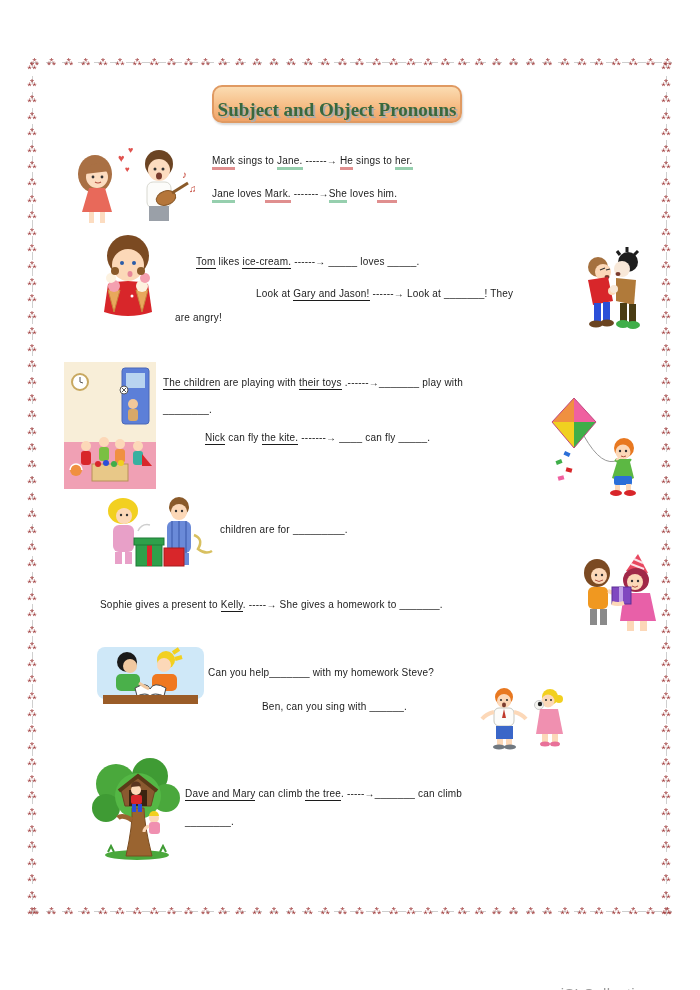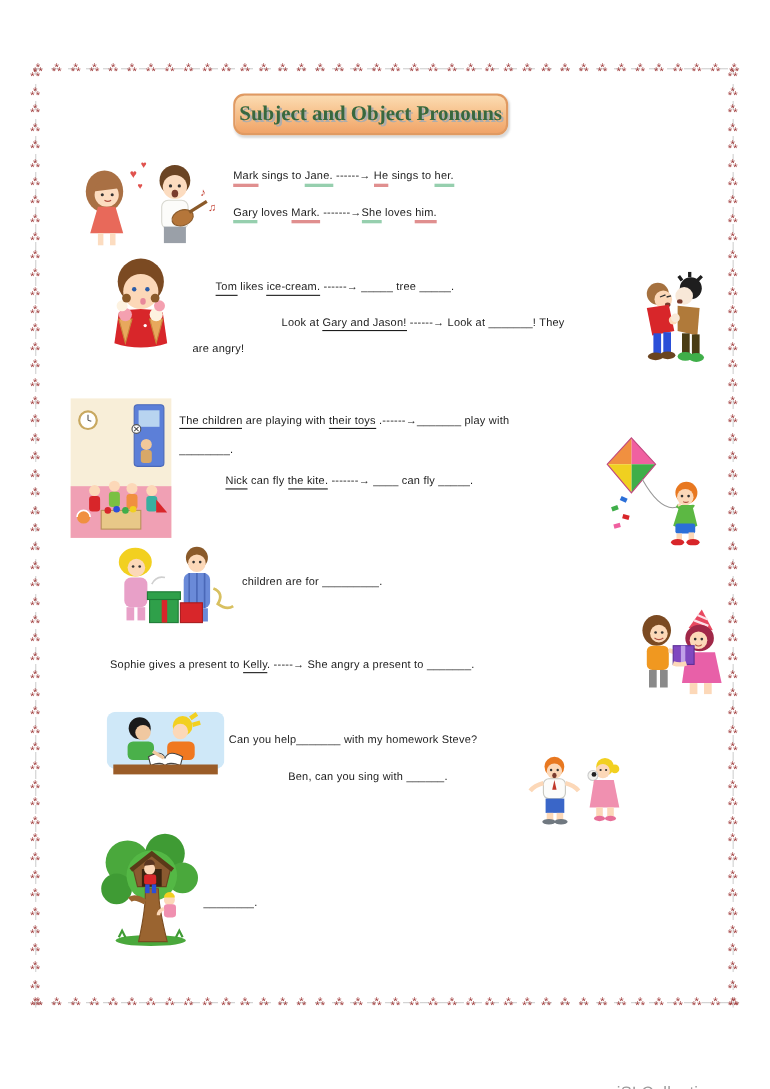--- a/index.html
+++ b/index.html
@@ -10,21 +10,21 @@
   .strip{position:absolute;display:flex;justify-content:space-between;align-items:center;color:#a03c3c;font-size:8px;line-height:1;background-repeat:no-repeat;}
   .strip.h{left:30px;width:642px;height:10px;background-image:repeating-linear-gradient(90deg,#cfcfcf 0 8px,transparent 8px 16px);background-size:100% 1px;background-position:0 55%;}
   .strip.v{top:62px;width:10px;height:854px;flex-direction:column;background-image:repeating-linear-gradient(0deg,#cfcfcf 0 8px,transparent 8px 16px);background-size:1px 100%;background-position:55% 0;}
   .strip-top{top:57px;}
   .strip-bottom{top:906px;}
   .strip-left{left:27px;}
   .strip-right{left:661px;}
   .bglyph{display:block;}
 
   
-  .title-box{position:absolute;left:212px;top:85px;width:246px;height:34px;border-radius:10px;border:2px solid #e09a62;background:linear-gradient(180deg,#fbdcb2 0%,#f6bd86 55%,#f0a368 100%);display:flex;align-items:center;justify-content:center;box-shadow:1px 2px 2px rgba(0,0,0,0.15);}
+  .title-box{position:absolute;left:212px;top:85px;width:246px;height:34px;border-radius:10px;border:2px solid #e09a62;background:linear-gradient(180deg,#fbdcb2 0%,#f6bd86 55%,#f0a368 100%);display:flex;align-items:flex-end;justify-content:center;box-shadow:1px 2px 2px rgba(0,0,0,0.15);}
   .title-text{font-family:"Liberation Serif",serif;font-weight:bold;font-size:19px;color:#38683e;text-shadow:2px 2px 0 #adadad;white-space:nowrap;}
 
   
   .line{position:absolute;white-space:nowrap;font-size:10px;letter-spacing:0.2px;color:#1c1c1c;}
   .line span{padding-bottom:1px;}
   .u-red{border-bottom:3px solid #e08f8f;}
   .u-green{border-bottom:3px solid #96cfae;}
   .u-black{border-bottom:1.5px solid #1c1c1c;}
   .l0{left:212px;top:155px}
   .l1{left:212px;top:188px}
@@ -510,27 +510,28 @@
         <rect x="50" y="50" width="4" height="8" fill="#2b4fd8"></rect>
       <circle cx="66" cy="64" r="5" fill="#fcd8b8"></circle>
       <path d="M61 62 a5 5 0 0 1 10 0 Z" fill="#f2d020"></path>
       <rect x="61" y="68" width="11" height="12" rx="3" fill="#f090b0"></rect>
       <path d="M61 72 Q56 74 56 78" stroke="#fcd8b8" stroke-width="3" fill="none"></path>
       <path d="M20 98 l3 -6 3 6 M72 98 l3 -6 3 6" stroke="#3f9b34" stroke-width="2" fill="none"></path>
     </svg>
   </div>
 
   <div class="line l0"><span class="u-red">Mark</span><span> sings to </span><span class="u-green">Jane.</span><span> ------→ </span><span class="u-red">He</span><span> sings to </span><span class="u-green">her.</span></div>
-  <div class="line l1"><span class="u-green">Gary</span><span> loves </span><span class="u-red">Mark.</span><span> -------→</span><span class="u-green">She</span><span> loves </span><span class="u-red">him.</span></div>
-  <div class="line l2"><span class="u-black">Tom</span><span> likes </span><span class="u-black">ice-cream.</span><span> ------→ _____ tree _____.</span></div>
+  <div class="line l1"><span class="u-green">Jane</span><span> loves </span><span class="u-red">Mark.</span><span> -------→</span><span class="u-green">She</span><span> loves </span><span class="u-red">him.</span></div>
+  <div class="line l2"><span class="u-black">Tom</span><span> likes </span><span class="u-black">ice-cream.</span><span> ------→ _____ loves _____.</span></div>
   <div class="line l3"><span>Look at </span><span class="u-black">Gary and Jason!</span><span> ------→ Look at _______! They</span></div>
   <div class="line l4"><span>are angry!</span></div>
   <div class="line l5"><span class="u-black">The children</span><span> are playing with </span><span class="u-black">their toys</span><span> .------→_______ play with</span></div>
   <div class="line l6"><span>________.</span></div>
   <div class="line l7"><span class="u-black">Nick</span><span> can fly </span><span class="u-black">the kite.</span><span> -------→ ____ can fly _____.</span></div>
   <div class="line l9"><span>children are for _________.</span></div>
-  <div class="line l10"><span>Sophie gives a present to </span><span class="u-black">Kelly</span><span>. -----→ She angry a present to _______.</span></div>
+  <div class="line l10"><span>Sophie gives a present to </span><span class="u-black">Kelly</span><span>. -----→ She gives a homework to _______.</span></div>
   <div class="line l11"><span>Can you help_______ with my homework Steve?</span></div>
   <div class="line l12"><span>Ben, can you sing with ______.</span></div>
+  <div class="line l13"><span class="u-black">Dave and Mary</span><span> can climb </span><span class="u-black">the tree</span><span>. -----→_______ can climb</span></div>
   <div class="line l14"><span>________.</span></div>
 
   <div class="footer">iSLCollective.com</div>
 </div>
 
 </body></html>

